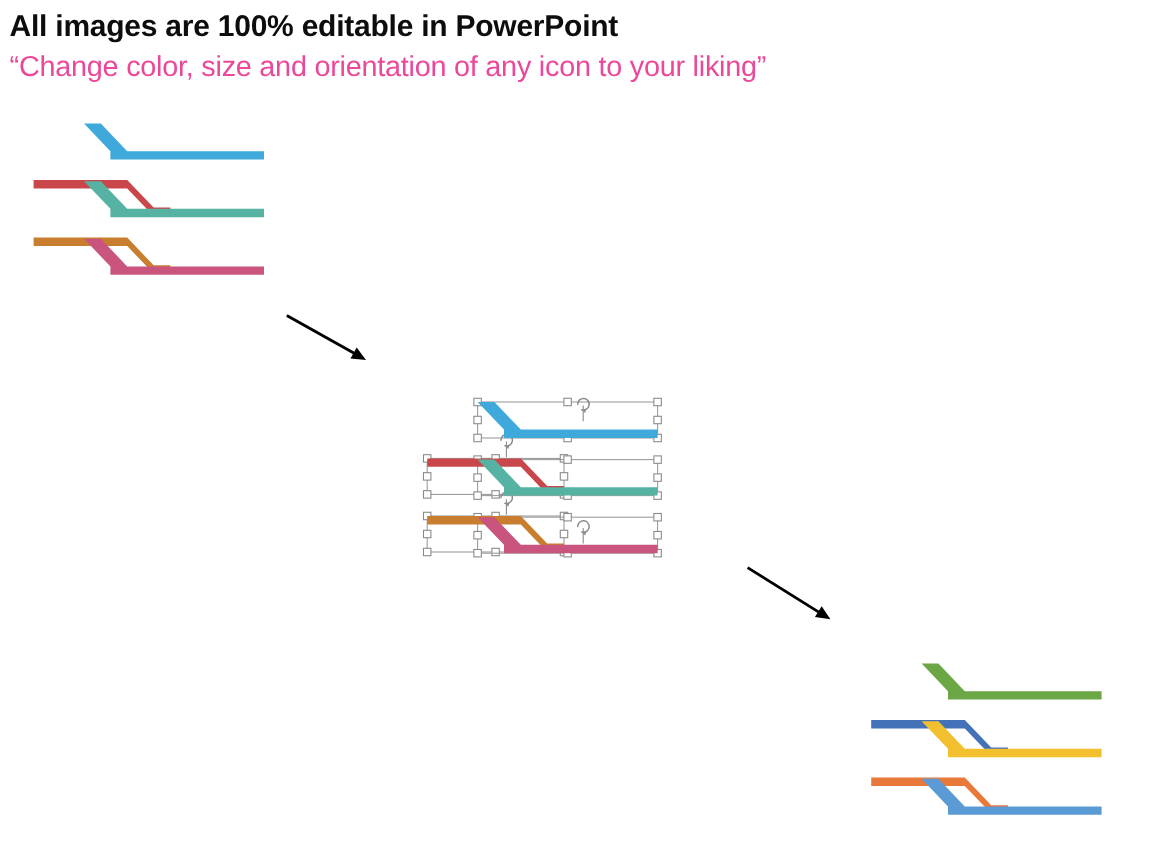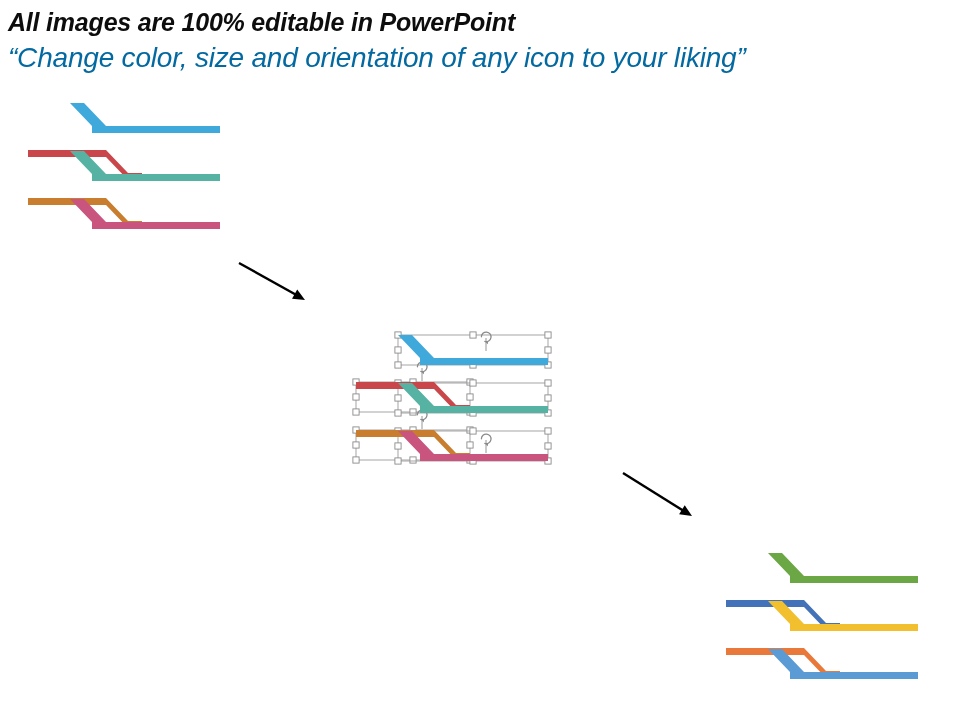--- a/index.html
+++ b/index.html
@@ -3,30 +3,30 @@
 <meta charset="utf-8">
 <style>
   html,body{margin:0;padding:0;}
   body{
     width:960px;height:720px;
     background:#ffffff;
     font-family:"Liberation Sans", sans-serif;
     overflow:hidden;
     position:relative;
   }
-  .stage{position:absolute;left:0;top:0;width:960px;height:720px;font-style:italic;}
+  .stage{position:absolute;left:0;top:0;width:960px;height:720px;}
 
   
   .heading{position:absolute;left:8px;top:8px;width:900px;}
   .title{
     font-size:25px;font-weight:bold;color:#0d0d0d;
     letter-spacing:-0.2px;line-height:1.12;white-space:nowrap;
   }
   .subtitle{
-    font-size:28px;font-weight:normal;color:#0369a1;
+    font-size:24px;font-weight:normal;color:#ec4899;
     letter-spacing:-0.2px;line-height:1.15;margin-top:6px;white-space:nowrap;
   }
 
   
   .diagram{position:absolute;}
   .diagram svg{display:block;overflow:visible;}
 
   
   .connector{position:absolute;}
   .connector svg{display:block;}

